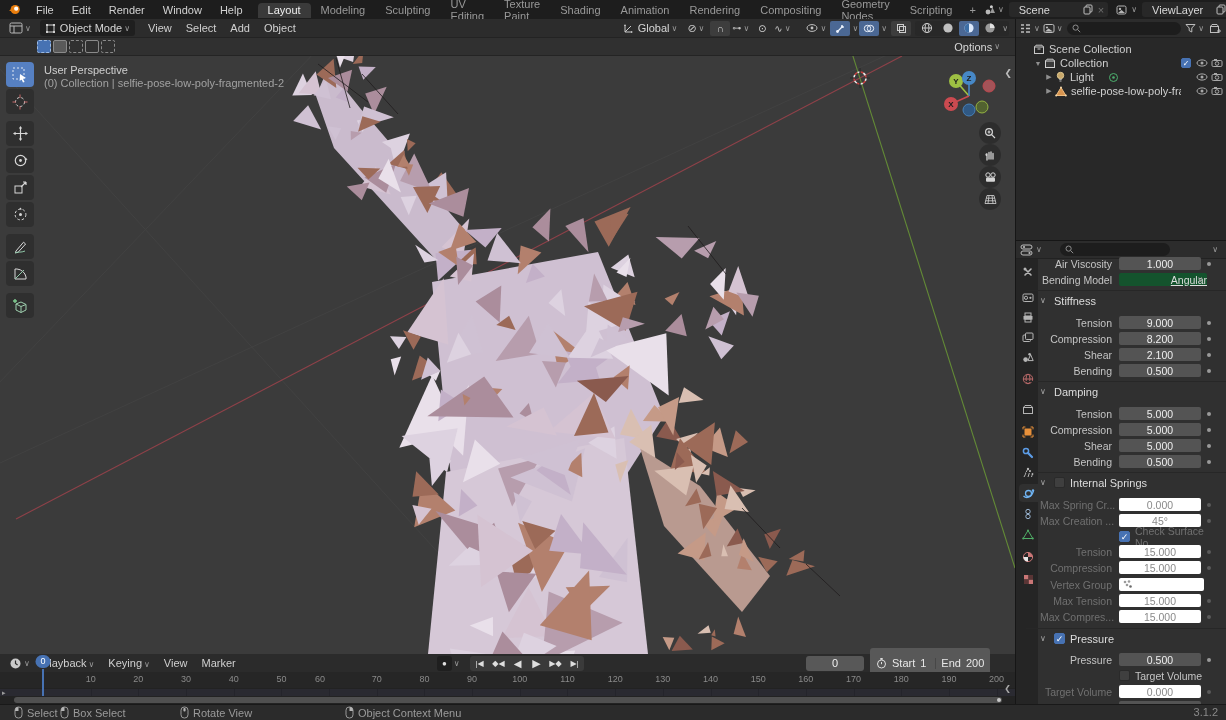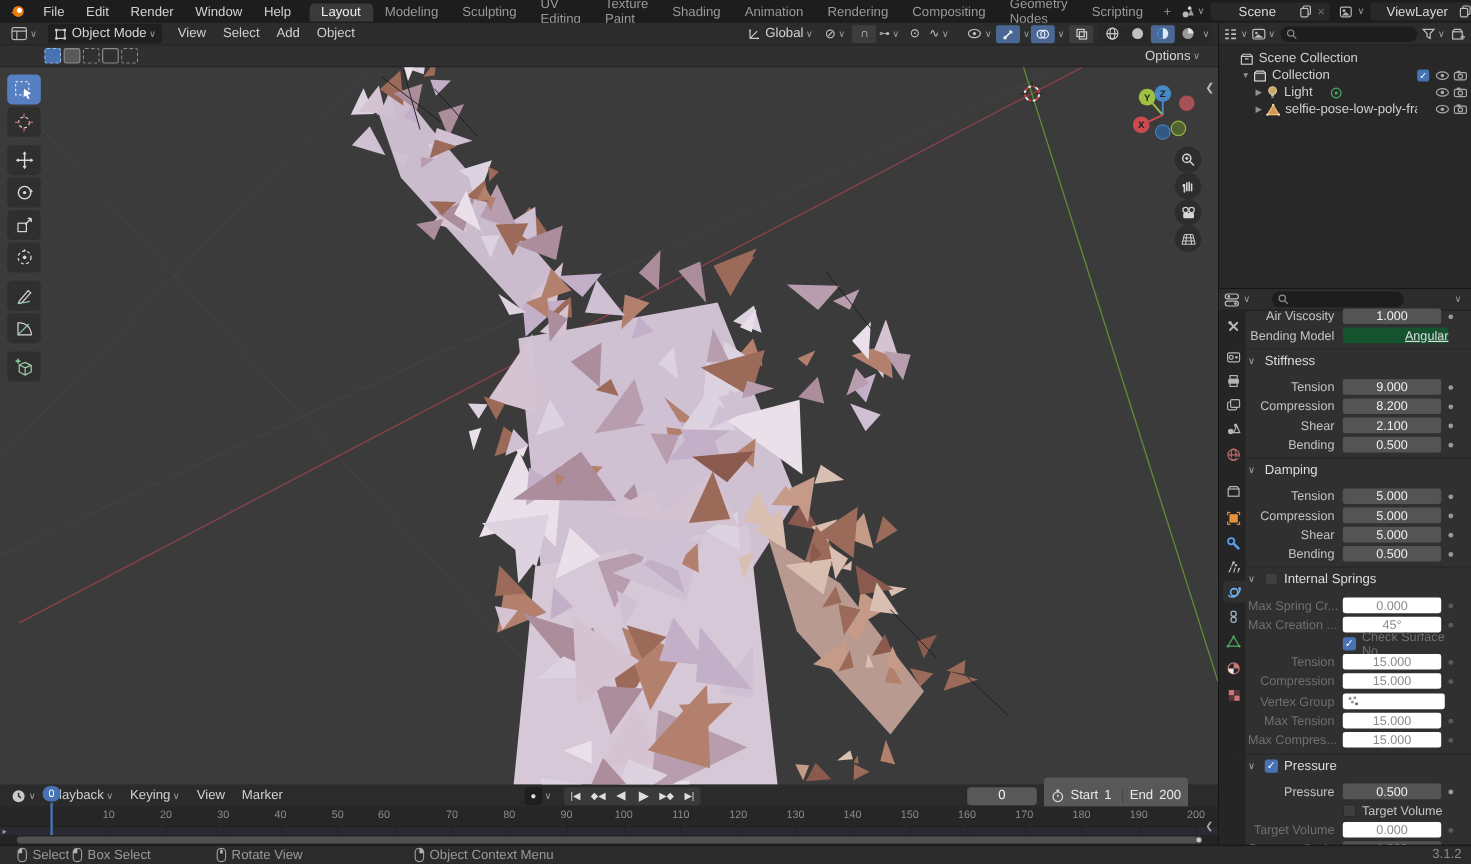--- a/index.html
+++ b/index.html
@@ -8,21 +8,21 @@
         -webkit-font-smoothing:antialiased;user-select:none;}
   .abs{position:absolute;}
   .row{display:flex;align-items:center;}
   
   #topbar{left:0;top:0;width:1226px;height:19px;background:#1d1d1d;display:flex;align-items:center;}
   .menu-item{padding:0 9px;color:#d2d2d2;cursor:default;}
   .ws-tab{padding:1px 10px 2px;color:#999;border-radius:4px 4px 0 0;margin-top:1px;}
   .ws-tab.active{background:#3a3a3a;color:#f0f0f0;}
   .ws-add{color:#9a9a9a;padding:0 7px;}
   .idpill{display:flex;align-items:center;background:#282828;border-radius:3px;height:15px;padding:0 4px;margin-left:3px;}
-  .idpill .val{color:#d8d8d8;padding:0 6px;min-width:58px;text-align:center;}
+  .idpill .val{color:#d8d8d8;padding:0 6px;min-width:58px;}
   .dim{color:#6f6f6f;}
   .chev{font-size:8px;color:#9a9a9a;margin-left:2px;}
   
   #vph{left:0;top:19px;width:1015px;height:19px;background:#2c2c2c;display:flex;align-items:center;border-bottom:1px solid #232323;box-sizing:border-box;}
   #tools-row{left:0;top:38px;width:1015px;height:18px;background:#303030;display:flex;align-items:center;border-bottom:1px solid #242424;box-sizing:border-box;}
   .hbtn{display:flex;align-items:center;padding:0 5px;height:16px;border-radius:3px;color:#d6d6d6;}
   .pillbtn{background:#1f1f1f;}
   .hmenu{padding:0 7px;color:#d0d0d0;}
   .tgl{width:20px;height:15px;border-radius:2px;display:flex;align-items:center;justify-content:center;color:#cfcfcf;margin-left:1px;}
   .tgl.on{background:#4b6894;}
@@ -490,20 +490,24 @@
           <line x1="688" y1="170" x2="726" y2="218"></line>
           <line x1="742" y1="452" x2="780" y2="492"></line>
           <line x1="806" y1="508" x2="840" y2="540"></line>
         </g>
         <g>
           <circle cx="860" cy="22" r="6" fill="none" stroke="#e8e8e8" stroke-width="1.6" stroke-dasharray="3.1,3.1"></circle>
           <circle cx="860" cy="22" r="6" fill="none" stroke="#c94040" stroke-width="1.6" stroke-dasharray="3.1,3.1" stroke-dashoffset="3.1"></circle>
           <path d="M860 12 V17 M860 27 V32 M850 22 H855 M865 22 H870" stroke="#2b2b2b" stroke-width="1.2"></path>
         </g>
       </svg>
+    <div id="vp-overlay" class="abs">
+      <div>User Perspective</div>
+      <div class="l2">(0) Collection | selfie-pose-low-poly-fragmented-2</div>
+    </div>
     <div id="toolbar" class="abs">
         <div class="tool active">
           <svg width="16" height="16" viewBox="0 0 16 16">
             <rect x="1" y="1" width="11" height="11" fill="none" stroke="#dfe6f2" stroke-dasharray="2,2"></rect>
             <path d="M8 7 L14 11 L11 11.8 L12.6 15 L11 15.6 L9.6 12.4 L7.6 14 Z" fill="#fff"></path>
           </svg>
         </div>
         <div class="tool">
           <svg width="16" height="16" viewBox="0 0 16 16">
             <circle cx="8" cy="8" r="4.5" fill="none" stroke="#d8d8d8" stroke-dasharray="2.4,2"></circle>

